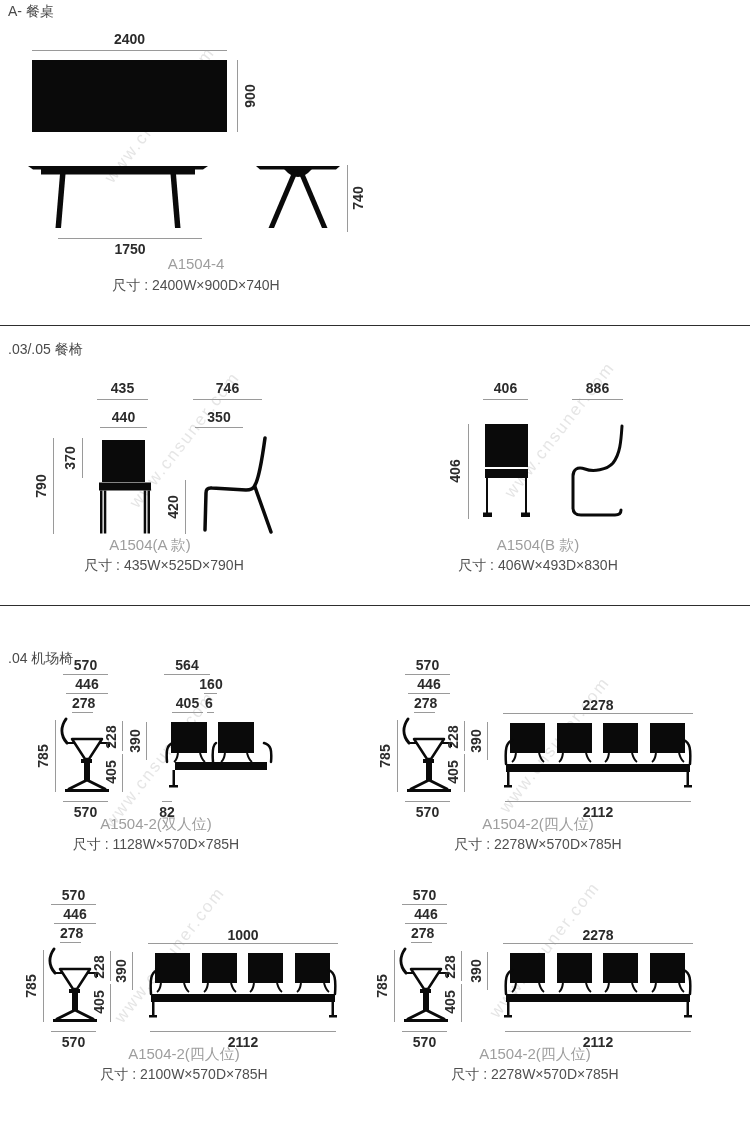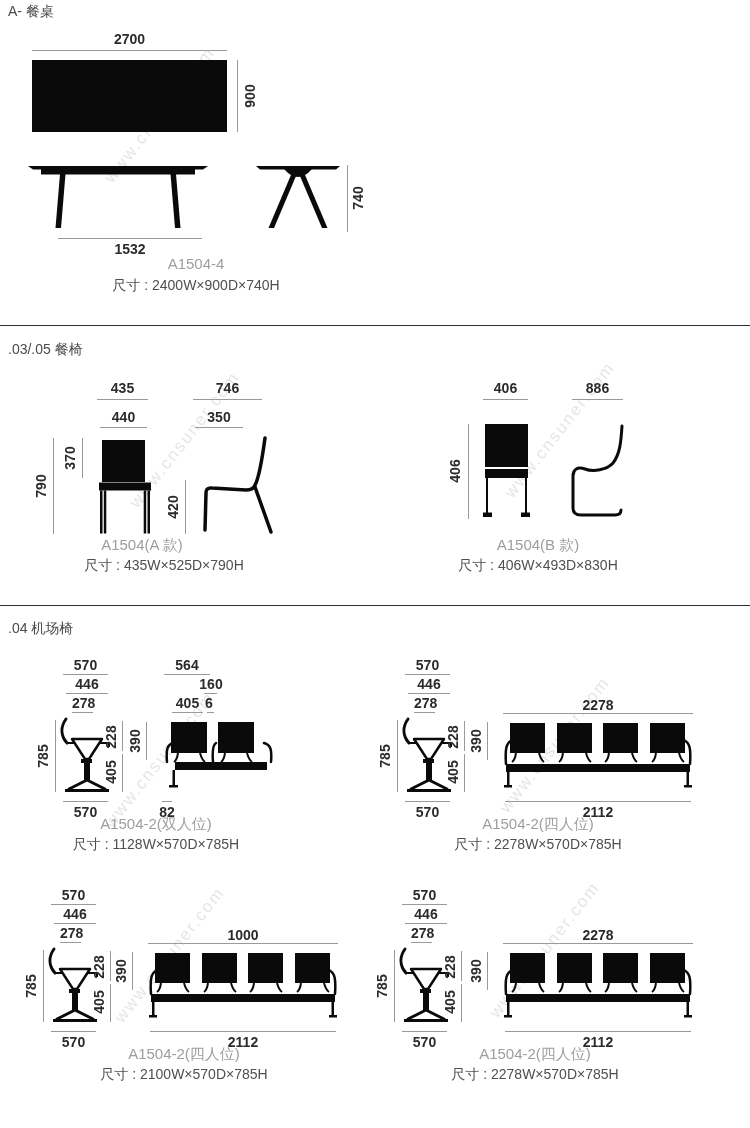--- a/index.html
+++ b/index.html
@@ -33,34 +33,34 @@
   <span class="wm" style="left:160px;top:115px">www.cnsuner.com</span>
   <span class="wm" style="left:185px;top:440px">www.cnsuner.com</span>
   <span class="wm" style="left:560px;top:430px">www.cnsuner.com</span>
   <span class="wm" style="left:160px;top:760px">www.cnsuner.com</span>
   <span class="wm" style="left:555px;top:745px">www.cnsuner.com</span>
   <span class="wm" style="left:170px;top:955px">www.cnsuner.com</span>
   <span class="wm" style="left:545px;top:950px">www.cnsuner.com</span>
 
   <div class="heading" style="left:8px;top:3px">A- 餐桌</div>
 
-  <span class="dim" style="left:32px;top:31px;width:195px">2700</span>
+  <span class="dim" style="left:32px;top:31px;width:195px">2400</span>
   <div class="hline" style="left:32px;top:50px;width:195px"></div>
   <div class="blackrect" style="left:32px;top:60px;width:195px;height:72px"></div>
   <div class="vline" style="left:237px;top:60px;height:72px"></div>
   <span class="vdim" style="left:250px;top:96px">900</span>
 
   <svg class="abs" style="left:28px;top:160px" width="180" height="80" viewBox="0 0 180 80">
     <path d="M0,6 L180,6 L175,9.5 L5,9.5 Z" fill="#0a0a0a"></path>
     <rect x="13" y="9" width="154" height="5.5" fill="#0a0a0a"></rect>
     <polygon points="32,14 37.5,14 33,68 27.5,68" fill="#0a0a0a"></polygon>
     <polygon points="142.5,14 148,14 152.5,68 147,68" fill="#0a0a0a"></polygon>
   </svg>
   <div class="hline" style="left:58px;top:238px;width:144px"></div>
-  <span class="dim" style="left:58px;top:241px;width:144px">1532</span>
+  <span class="dim" style="left:58px;top:241px;width:144px">1750</span>
 
   <svg class="abs" style="left:256px;top:160px" width="84" height="80" viewBox="0 0 84 80">
     <path d="M0,6 L84,6 L80,9.5 L4,9.5 Z" fill="#0a0a0a"></path>
     <path d="M28,9 Q42,25 56,9 Z" fill="#0a0a0a"></path>
     <polygon points="37.5,9 43,9 18,68 12.5,68" fill="#0a0a0a"></polygon>
     <polygon points="41,9 46.5,9 71.5,68 66,68" fill="#0a0a0a"></polygon>
   </svg>
   <div class="vline" style="left:347px;top:165px;height:67px"></div>
   <span class="vdim" style="left:358px;top:198px">740</span>
 
@@ -92,21 +92,21 @@
   <span class="vdim" style="left:173px;top:507px">420</span>
 
   <span class="dim" style="left:193px;top:380px;width:69px">746</span>
   <div class="hline" style="left:193px;top:399px;width:69px"></div>
   <span class="dim" style="left:195px;top:409px;width:48px">350</span>
   <div class="hline" style="left:195px;top:427px;width:48px"></div>
   <svg class="abs" style="left:200px;top:430px" width="72" height="104" viewBox="0 0 72 104">
     <path d="M65,8 C62,30 58,50 55,55 C54,59 50,60 46,60 L12,58 C7,57.5 6,60 6,63 L5,100" fill="none" stroke="#0a0a0a" stroke-width="3.5" stroke-linejoin="round" stroke-linecap="round"></path>
     <path d="M55,57 L71,102" fill="none" stroke="#0a0a0a" stroke-width="3.5" stroke-linecap="round"></path>
   </svg>
-  <span class="model" style="left:142px;top:536px">A1504(A 款)</span>
+  <span class="model" style="left:150px;top:536px">A1504(A 款)</span>
   <span class="size" style="left:164px;top:557px">尺寸 : 435W×525D×790H</span>
 
   <span class="dim" style="left:483px;top:380px;width:45px">406</span>
   <div class="hline" style="left:483px;top:399px;width:45px"></div>
   <div class="vline" style="left:468px;top:424px;height:95px"></div>
   <span class="vdim" style="left:455px;top:471px">406</span>
   <svg class="abs" style="left:483px;top:420px" width="47" height="99" viewBox="0 0 47 99">
     <rect x="2" y="4" width="43" height="43" fill="#0a0a0a"></rect>
     <rect x="2" y="49" width="43" height="9" fill="#0a0a0a"></rect>
     <rect x="3" y="58" width="2" height="37" fill="#0a0a0a"></rect>
@@ -118,21 +118,21 @@
   <span class="dim" style="left:572px;top:380px;width:51px">886</span>
   <div class="hline" style="left:572px;top:399px;width:51px"></div>
   <svg class="abs" style="left:565px;top:420px" width="62" height="100" viewBox="0 0 62 100">
     <path d="M57,6 C56,22 55,34 48,43 C42,50 28,52 20,49 C12,46 8,50 8,56 L8,88 C8,93 11,95 16,95 L50,95 C54,95 56,93 56,90" fill="none" stroke="#0a0a0a" stroke-width="3" stroke-linecap="round"></path>
   </svg>
   <span class="model" style="left:538px;top:536px">A1504(B 款)</span>
   <span class="size" style="left:538px;top:557px">尺寸 : 406W×493D×830H</span>
 
   <div class="divider" style="top:605px"></div>
 
-  <div class="heading" style="left:8px;top:620px">.04 机场椅</div>
+  <div class="heading" style="left:8px;top:650px">.04 机场椅</div>
 
   <div class="group" style="left:0px;top:600px">
 
     <span class="dim" style="left:63px;top:57px;width:45px">570</span>
     <div class="hline" style="left:63px;top:74px;width:45px"></div>
     <span class="dim" style="left:66px;top:76px;width:42px">446</span>
     <div class="hline" style="left:66px;top:93px;width:42px"></div>
     <span class="dim" style="left:72px;top:95px;width:21px">278</span>
     <div class="hline" style="left:72px;top:112px;width:21px"></div>
     <svg class="abs" style="left:58px;top:118px" width="54" height="76" viewBox="0 0 54 76">

